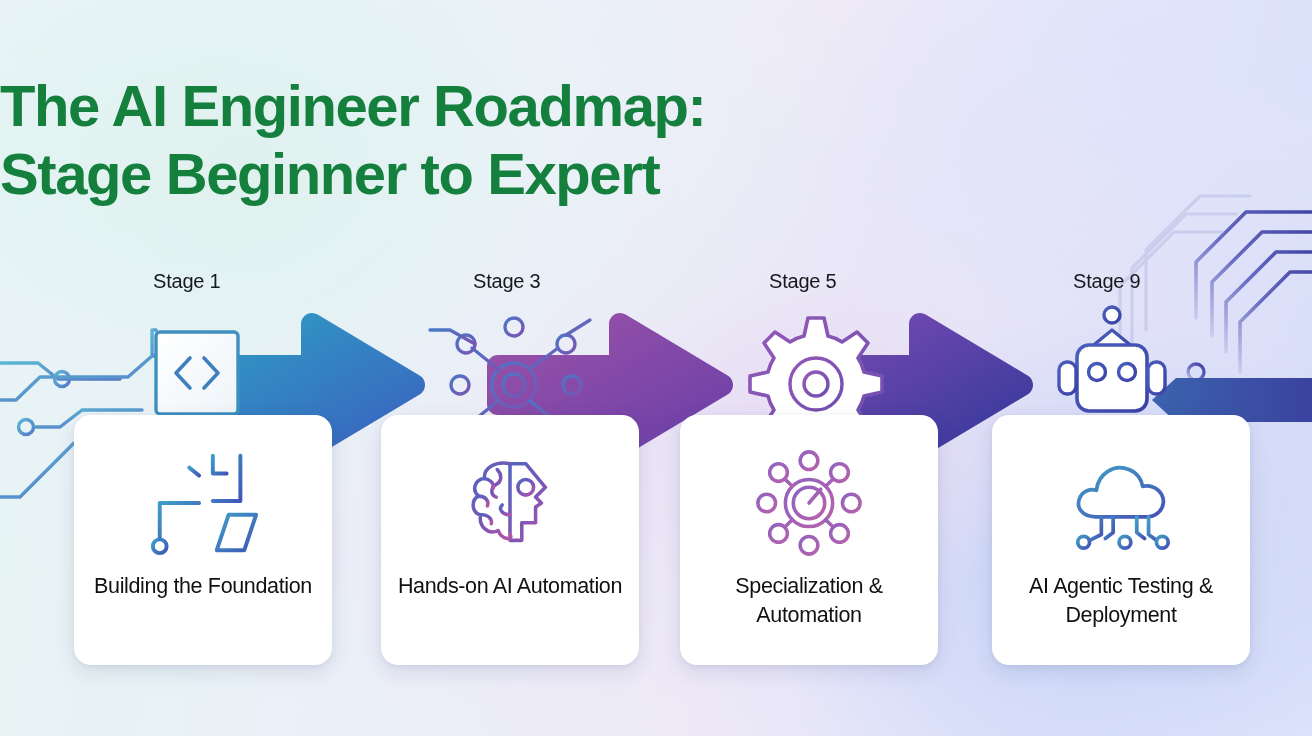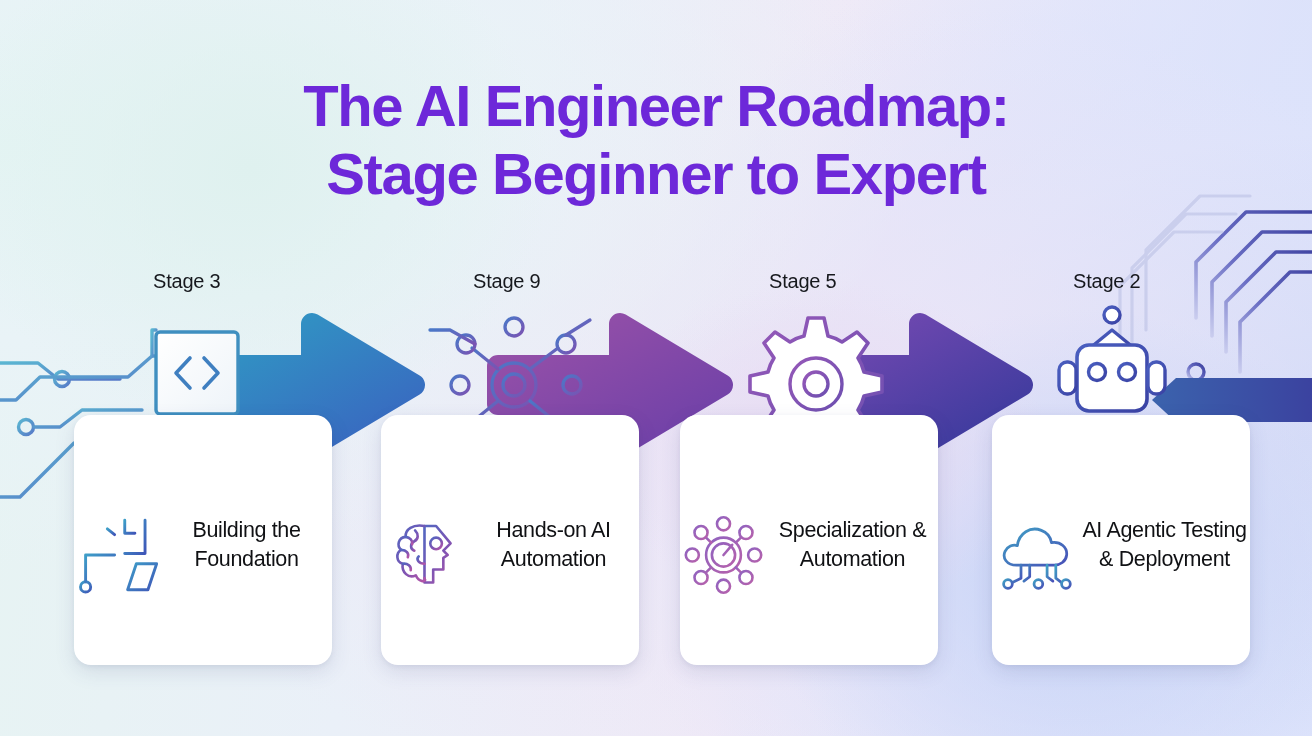--- a/index.html
+++ b/index.html
@@ -23,38 +23,38 @@
   .bg-soft-2{position:absolute;right:-6%;bottom:-14%;width:48%;height:72%;
     background:radial-gradient(closest-side,#c7d4f7 0%,rgba(199,212,247,0) 100%);}
   .bg-soft-3{position:absolute;left:46%;top:38%;width:34%;height:46%;
     background:radial-gradient(closest-side,#e6dbf3 0%,rgba(230,219,243,0) 100%);}
 
   
   .deco{position:absolute;top:0;left:0;width:1312px;height:736px;pointer-events:none;}
 
   
   .title{
-    position:absolute;left:0;right:0;top:72px;text-align:center;
-    color:#6d28d9;font-weight:700;font-size:58px;line-height:1.17;
+    position:absolute;left:0;right:0;top:72px;
+    color:#15803d;font-weight:700;font-size:58px;line-height:1.17;
     letter-spacing:-1.4px;
   }
   .title .l2{display:block;}
 
   
   .stage-label{
     position:absolute;top:270px;
     font-size:20px;color:#16181d;letter-spacing:-0.2px;white-space:nowrap;
   }
 
   
   .card{
     position:absolute;top:415px;width:258px;height:250px;
     background:#ffffff;border-radius:17px;
     box-shadow:0 7px 20px rgba(58,70,120,.13), 0 2px 5px rgba(58,70,120,.07);
-    display:flex;align-items:center;
+    display:flex;flex-direction:column;align-items:center;
   }
   .card-icon{margin-top:29px;width:118px;height:118px;display:block;}
   .card-label{
     margin-top:10px;text-align:center;color:#101114;
     font-size:21.5px;line-height:1.33;letter-spacing:-0.35px;width:232px;
   }
 </style>
 </head>
 <body>
 
@@ -205,24 +205,24 @@
       <circle cx="1127" cy="372" r="8.5" fill="#ffffff" stroke="url(#gBot)" stroke-width="3.4"></circle>
       <path d="M 1096 394 L 1128 394" stroke="url(#gBot)" stroke-width="3.6" stroke-linecap="round"></path>
     </g>
   </svg>
 
   <div class="title">
     <span>The AI Engineer Roadmap:</span>
     <span class="l2">Stage Beginner to Expert</span>
   </div>
 
-  <div class="stage-label" style="left:153px">Stage 3</div>
-  <div class="stage-label" style="left:473px">Stage 9</div>
+  <div class="stage-label" style="left:153px">Stage 1</div>
+  <div class="stage-label" style="left:473px">Stage 3</div>
   <div class="stage-label" style="left:769px">Stage 5</div>
-  <div class="stage-label" style="left:1073px">Stage 2</div>
+  <div class="stage-label" style="left:1073px">Stage 9</div>
 
   <div class="card" style="left:74px">
     <svg class="card-icon" viewBox="0 0 120 120">
       <defs>
         <linearGradient id="c1" x1="0" y1="0" x2="1" y2="1">
           <stop offset="0" stop-color="#3e9ec8"></stop>
             <stop offset="1" stop-color="#3f56b8"></stop>
         </linearGradient>
       </defs>
       <g fill="none" stroke="url(#c1)" stroke-width="4" stroke-linecap="round" stroke-linejoin="round">

